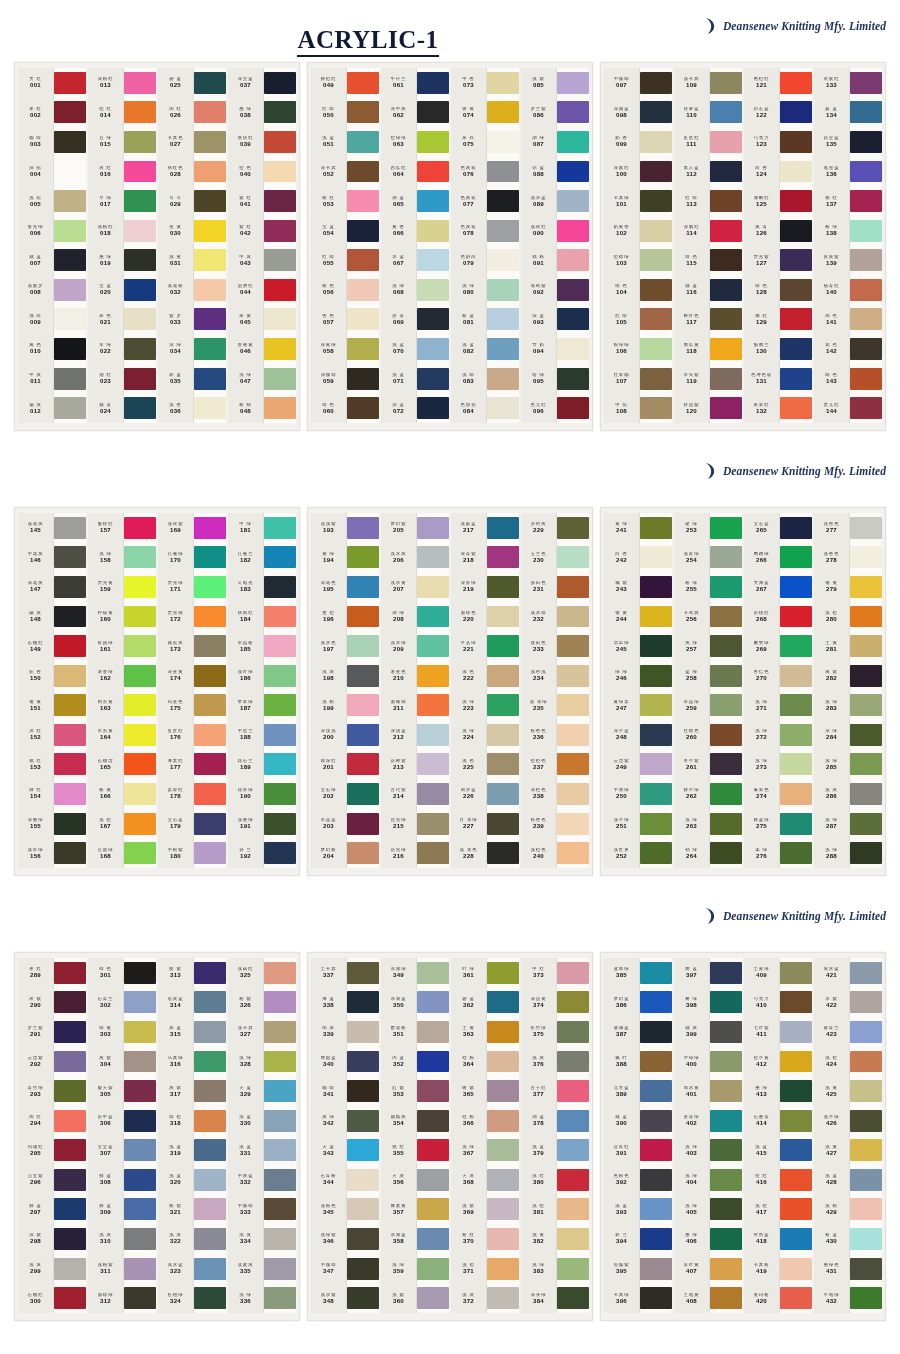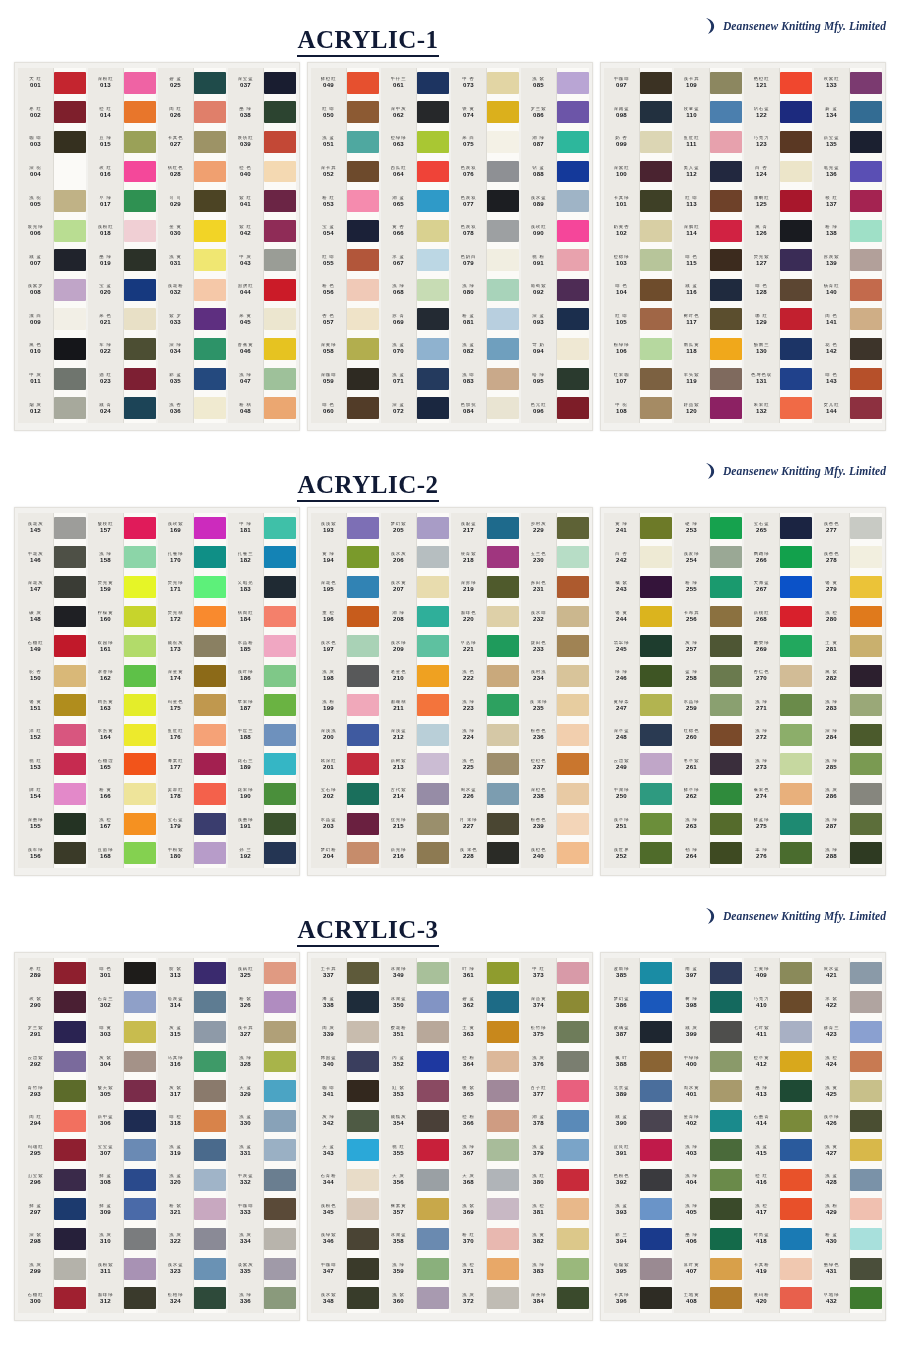--- a/index.html
+++ b/index.html
@@ -1276,23 +1276,20 @@
   <div class="section sec2">
     <div class="section-head">
       <div class="brand">
         <span class="brand-mark">
           <svg viewBox="0 0 16 20" width="16" height="20" aria-hidden="true">
             <path d="M3 2 C13 4 14 15 5 18 C10 12 9 6 3 2 Z" fill="#1f3461"></path>
           </svg>
         </span>
         <span class="brand-text">Deansenew Knitting Mfy. Limited</span>
       </div>
-      <div class="section-title-wrap">
-        <span class="section-title">ACRYLIC-2</span>
-      </div>
     </div>
     <div class="card-row">
       <div class="card">
           <div class="card-inner" style="height: 355px;">
             <div class="col">
               <div class="labels">
                 <div class="lab">
                   <div class="lab-name">浅花灰</div>
                   <div class="lab-code">145</div>
                 </div>
@@ -2386,23 +2383,20 @@
   <div class="section sec3">
     <div class="section-head">
       <div class="brand">
         <span class="brand-mark">
           <svg viewBox="0 0 16 20" width="16" height="20" aria-hidden="true">
             <path d="M3 2 C13 4 14 15 5 18 C10 12 9 6 3 2 Z" fill="#1f3461"></path>
           </svg>
         </span>
         <span class="brand-text">Deansenew Knitting Mfy. Limited</span>
       </div>
-      <div class="section-title-wrap">
-        <span class="section-title">ACRYLIC-3</span>
-      </div>
     </div>
     <div class="card-row">
       <div class="card">
           <div class="card-inner" style="height: 355px;">
             <div class="col">
               <div class="labels">
                 <div class="lab">
                   <div class="lab-name">枣 红</div>
                   <div class="lab-code">289</div>
                 </div>

